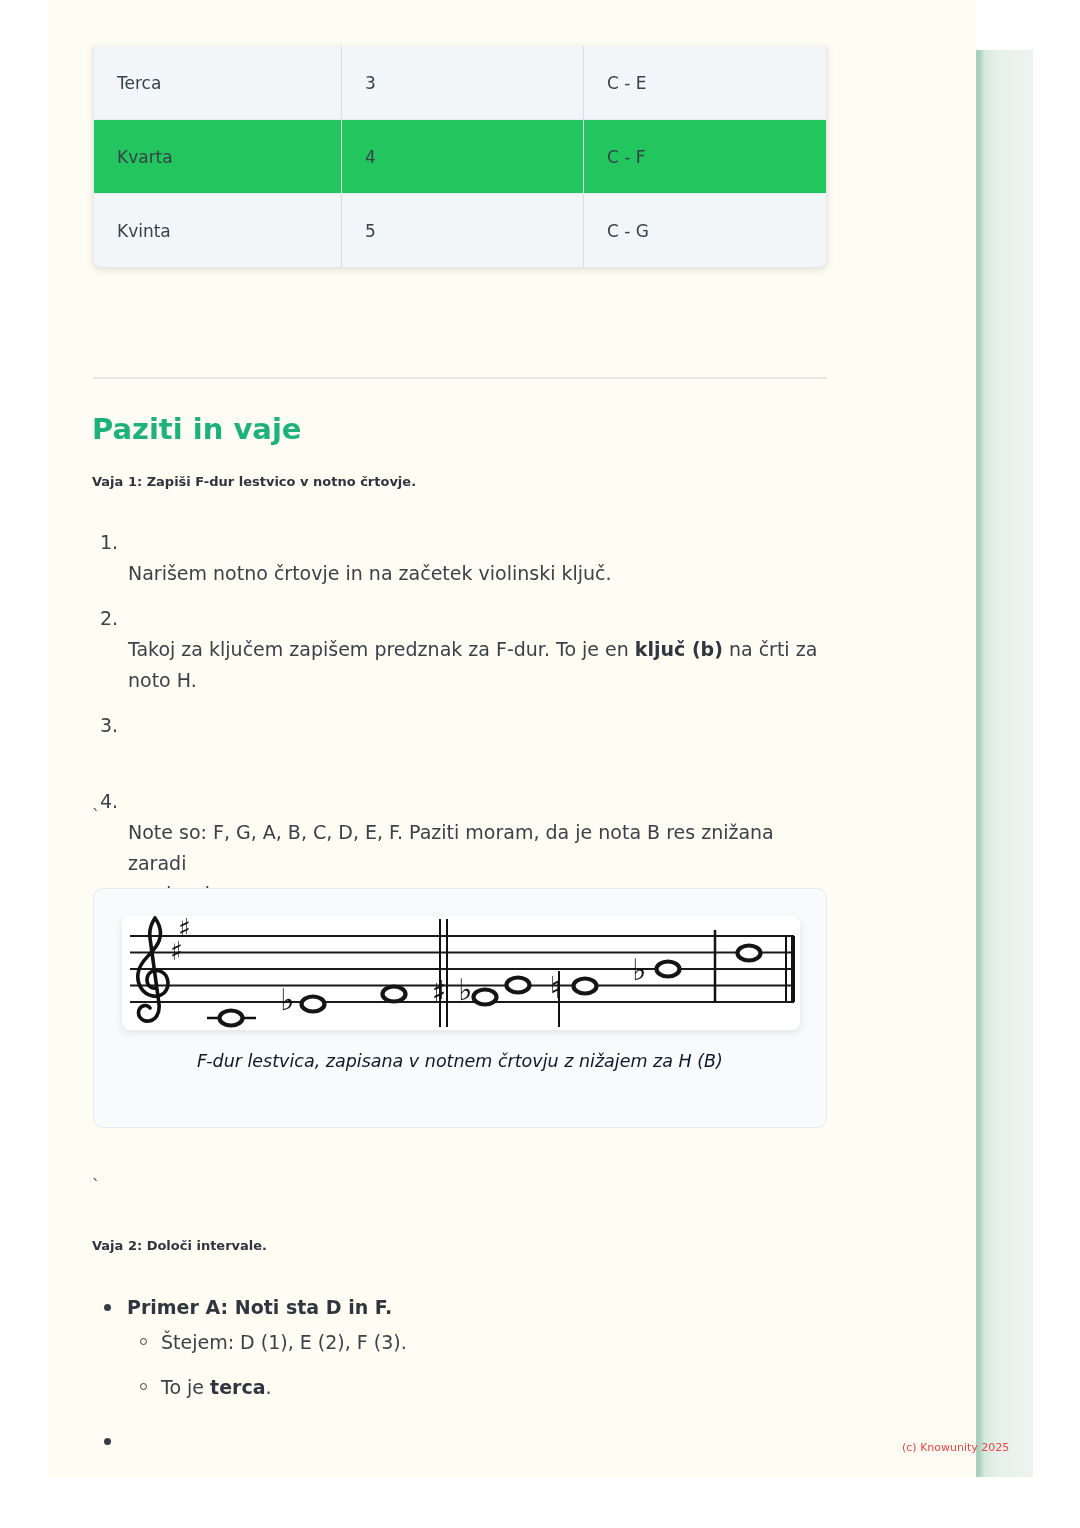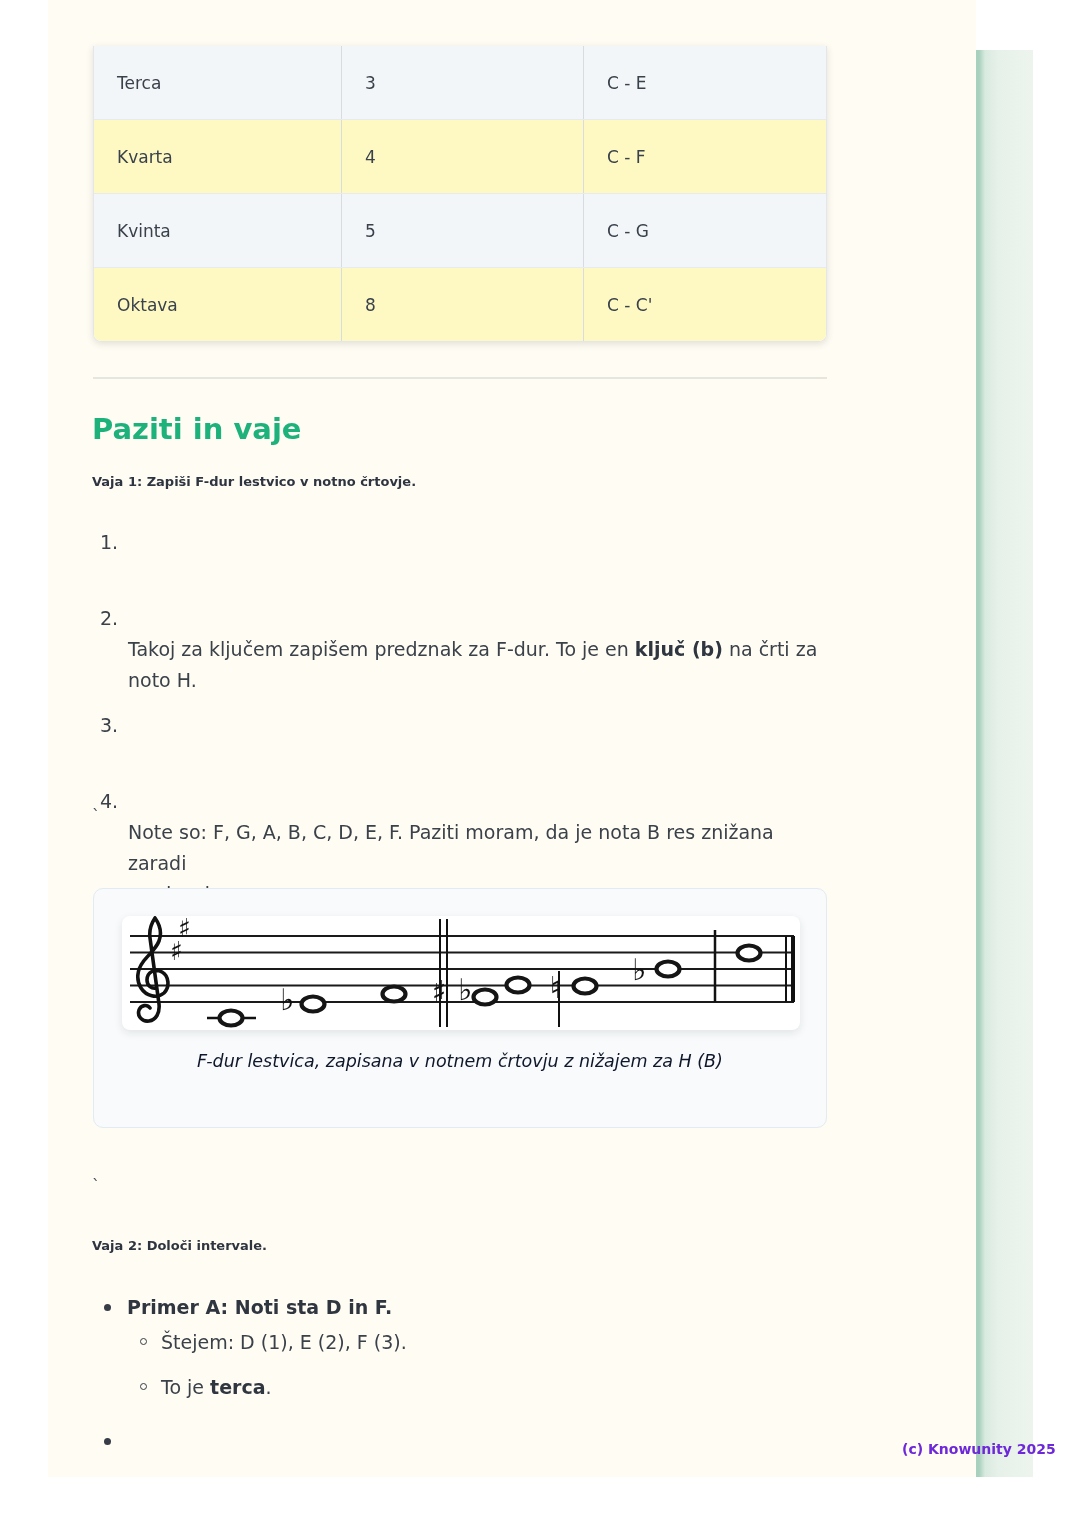--- a/index.html
+++ b/index.html
@@ -11,21 +11,21 @@
   .page{position:absolute;left:48px;top:0;width:928px;height:1477px;background:#fffcf3;}
   .green-stripe{position:absolute;left:976px;top:50px;width:57px;height:1427px;
     background:linear-gradient(to right,#a7d1bc 0px,#a7d1bc 3px,#d9eadf 9px,#e6f1e9 22px,#edf4ee 100%);}
   
   .interval-table{position:absolute;left:93px;top:46px;width:734px;
     border-radius:0 0 8px 8px;overflow:hidden;
     box-shadow:0 2px 7px rgba(40,50,60,.14);border:1px solid #e3e6ea;border-top:none;box-sizing:border-box;}
   .trow{display:flex;height:73px;border-top:1px solid #e7eaee;}
   .trow:first-child{border-top:none;}
   .trow.cool{background:#f3f6f9;}
-  .trow.warm{background:#fef9c3;}
+  .trow.warm{background:#22c55e;}
   .tcell{display:flex;align-items:center;padding-left:23px;font-size:17px;color:#39414b;box-sizing:border-box;}
   .c1{width:247px;}
   .c2{width:242px;border-left:1px solid #d8dce1;}
   .c3{width:243px;border-left:1px solid #d8dce1;}
   
   .divider{position:absolute;left:93px;top:377px;width:734px;height:2px;background:#e6e6de;}
   .section-heading{position:absolute;left:92px;top:412px;font-size:29px;font-weight:700;color:#1db27c;}
   .ex-title{position:absolute;font-size:13px;font-weight:700;color:#2e3540;}
   .steps{position:absolute;left:92px;top:527px;width:740px;font-size:19px;line-height:31px;}
   .step{position:relative;padding-left:36px;margin-bottom:14px;white-space:pre-line;}
@@ -37,21 +37,21 @@
     border:1px solid #e2ebf2;border-radius:10px;box-sizing:border-box;}
   .staff-box{position:absolute;left:28px;top:27px;width:678px;height:114px;background:#ffffff;
     border-radius:8px;box-shadow:0 3px 8px rgba(30,40,50,.10);overflow:hidden;}
   .fig-caption{position:absolute;left:0;top:162px;width:100%;text-align:center;
     font-size:17.5px;font-style:italic;color:#0f172a;}
   
   .brow{position:absolute;font-size:19px;line-height:31px;}
   .brow .marker-disc{position:absolute;left:-23px;top:12px;width:7px;height:7px;border-radius:50%;background:#363d47;}
   .brow .marker-circle{position:absolute;left:-21px;top:11px;width:7px;height:7px;border-radius:50%;
     border:1.6px solid #363d47;background:transparent;box-sizing:border-box;}
-  .copyright{position:absolute;left:902px;top:1441px;font-size:14px;color:#6d28d9;z-index:3;font-weight:bold;}
+  .copyright{position:absolute;left:902px;top:1441px;font-size:11px;color:#ef4444;z-index:3;}
   svg text{font-family:"DejaVu Sans",sans-serif;}
 </style>
 </head>
 <body>
 
 <div class="page"></div>
 <div class="green-stripe"></div>
 
 <div class="interval-table">
   <div class="trow cool">
@@ -62,36 +62,31 @@
   <div class="trow warm">
     <div class="tcell c1">Kvarta</div>
     <div class="tcell c2">4</div>
     <div class="tcell c3">C - F</div>
   </div>
   <div class="trow cool">
     <div class="tcell c1">Kvinta</div>
     <div class="tcell c2">5</div>
     <div class="tcell c3">C - G</div>
   </div>
-  <div class="trow warm">
-    <div class="tcell c1">Oktava</div>
-    <div class="tcell c2">8</div>
-    <div class="tcell c3">C - C'</div>
-  </div>
 </div>
 
 <div class="divider"></div>
 
 <h2 class="section-heading" style="margin:0">Paziti in vaje</h2>
 
 <div class="ex-title" style="left:92px;top:474px;">Vaja 1: Zapiši F-dur lestvico v notno črtovje.</div>
 
 <div class="steps">
   <div class="step">
-    <span class="num">1.</span><b></b><span></span>
+    <span class="num">1.</span><span>Narišem notno črtovje in na začetek violinski ključ.</span><b></b><span></span>
   </div>
   <div class="step">
     <span class="num">2.</span><span>Takoj za ključem zapišem predznak za F-dur. To je en </span><b>ključ (b)</b><span> na črti za
 noto H.</span>
   </div>
   <div class="step">
     <span class="num">3.</span><b></b><span></span>
   </div>
   <div class="step">
     <span class="num">4.</span><span>Note so: F, G, A, B, C, D, E, F. Paziti moram, da je nota B res znižana zaradi

